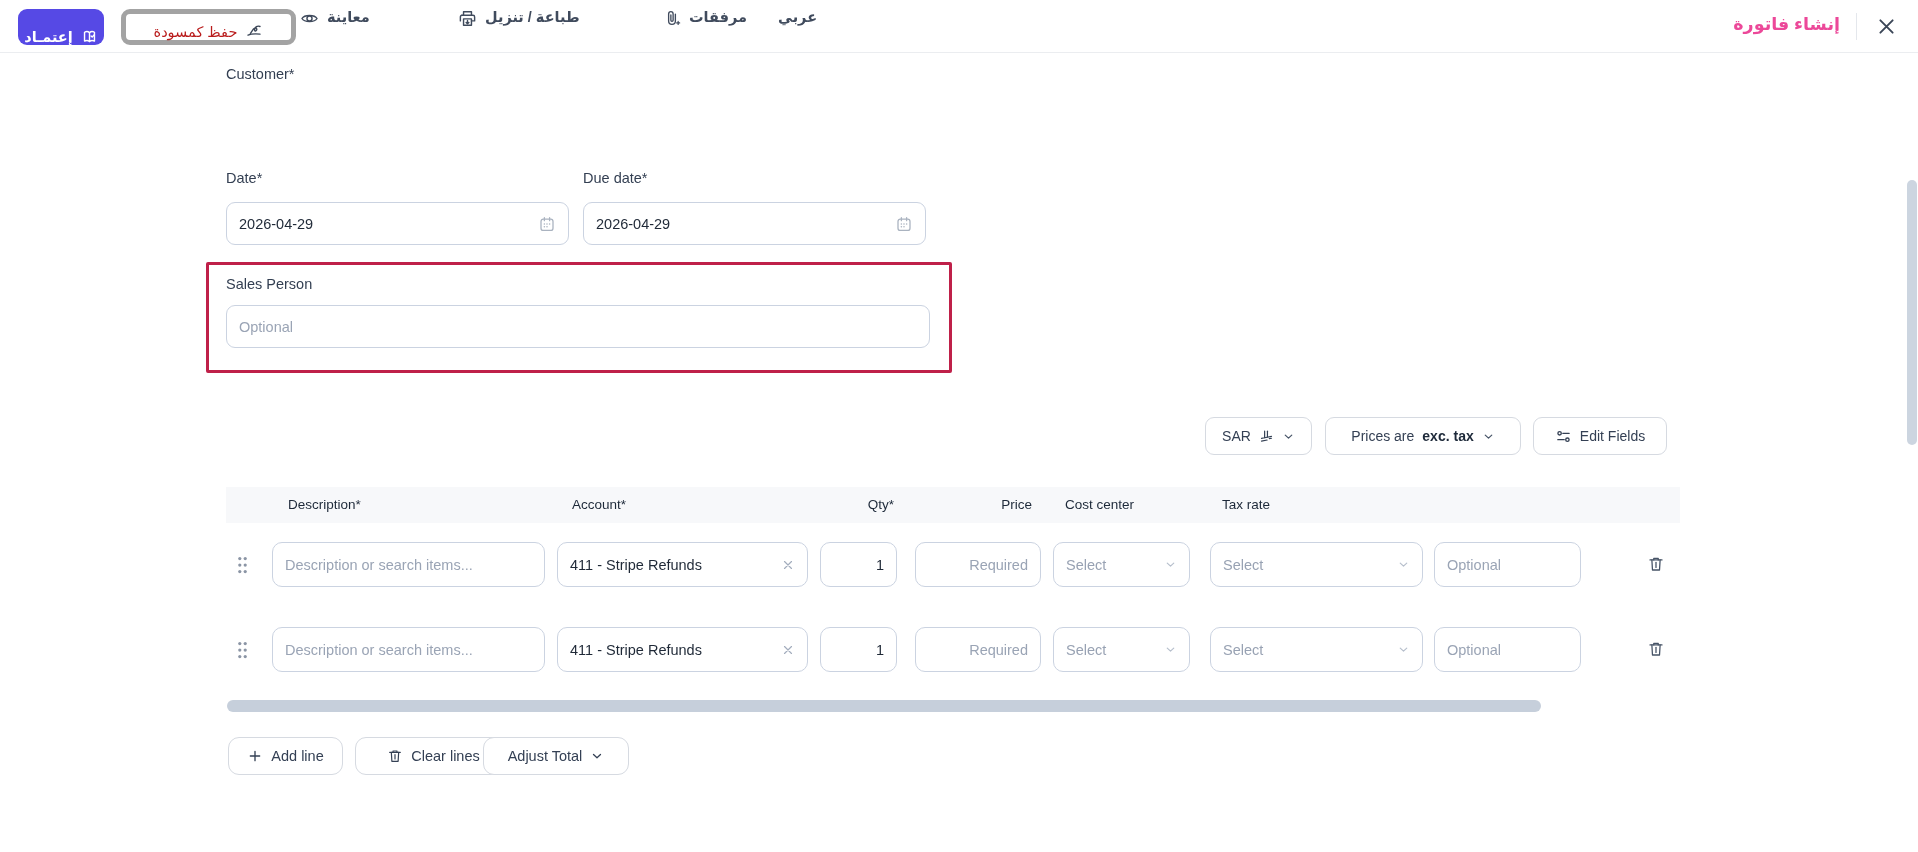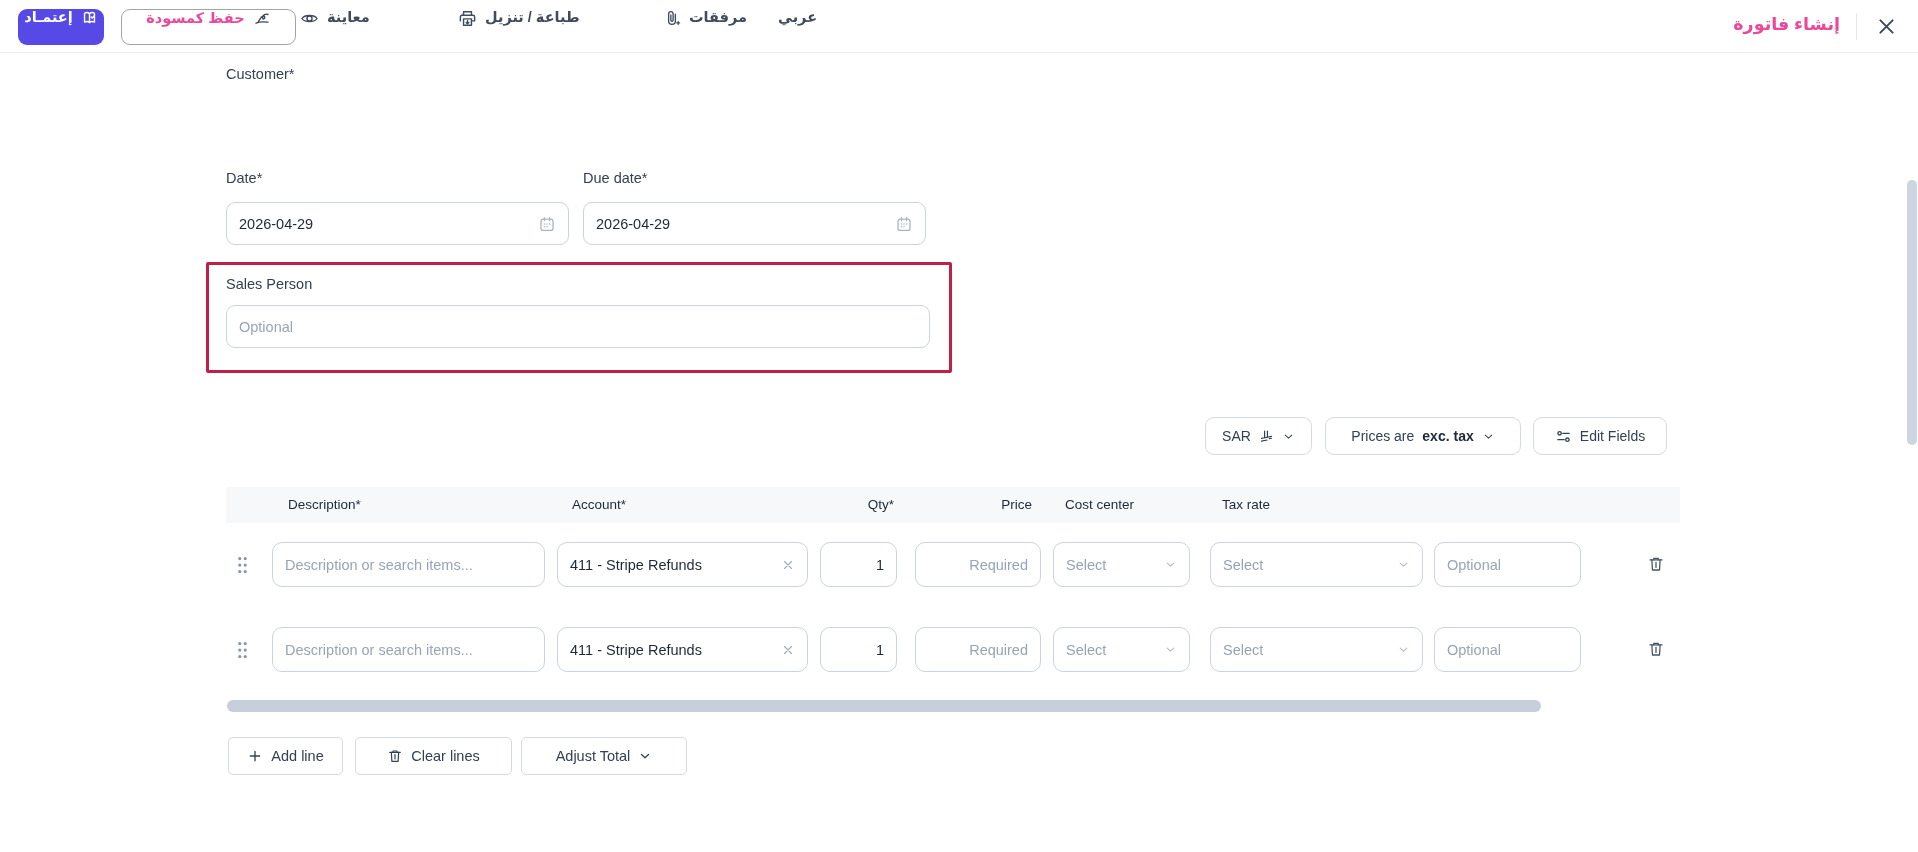--- a/index.html
+++ b/index.html
@@ -2,23 +2,23 @@
 <html lang="en"><head>
 <meta charset="utf-8">
 <style>
   * { margin:0; padding:0; box-sizing:border-box; }
   html,body { background:#fff; }
   body { font-family:"Liberation Sans","DejaVu Sans",sans-serif; color:#364152; }
   .page { position:relative; width:1918px; height:852px; background:#fff; overflow:hidden; }
 
   
   .topbar { position:absolute; left:0; top:0; width:1918px; height:53px; background:#fff; border-bottom:1px solid #ebedf0; }
-  .btn { display:flex; align-items:flex-start; justify-content:center; gap:8px; height:36px; border-radius:9px; font-size:14.5px; cursor:pointer; }
+  .btn { display:flex; align-items:flex-end; justify-content:center; gap:8px; height:36px; border-radius:9px; font-size:14.5px; cursor:pointer; }
   .btn-primary { position:absolute; left:18px; top:9px; width:86px; background:#5649e5; color:#fff; font-weight:600; }
-  .btn-outline { position:absolute; left:121px; top:9px; width:175px; background:#fff; border:1px solid #a3a3a3; color:#ec4899; font-weight:700; }
+  .btn-outline { position:absolute; left:121px; top:9px; width:175px; background:#fff; border:5px solid #a3a3a3; color:#b91c1c; font-weight:400; }
   .menu-item { position:absolute; top:9px; height:36px; display:flex; align-items:flex-start; gap:8px; font-size:14.5px; color:#404b5d; font-weight:600; cursor:pointer; }
   .mi-preview { left:300px; }
   .mi-print { left:458px; }
   .mi-attach { left:663px; }
   .mi-lang { left:778px; }
   .drawer-title { position:absolute; right:78px; top:14px; font-size:17.5px; font-weight:700; color:#ec4899; }
   .title-divider { position:absolute; right:61px; top:13px; width:1px; height:27px; background:#e4e7ec; }
   .close-x { position:absolute; right:20px; top:14px; width:24px; height:24px; cursor:pointer; display:flex; align-items:center; justify-content:center; }
 
   
@@ -40,21 +40,21 @@
   input.raw { border:none; outline:none; width:100%; font-family:inherit; font-size:14.5px; color:#1f2937; background:transparent; }
   input.raw::placeholder { color:#9aa4b5; }
   input.ralign { text-align:right; }
   .grip { position:absolute; width:16px; height:24px; display:flex; align-items:center; cursor:grab; }
   .trash-btn { position:absolute; width:22px; height:24px; cursor:pointer; display:flex; align-items:center; justify-content:center; }
 
   .hscroll { position:absolute; left:227px; top:700px; width:1314px; height:12px; border-radius:6px; background:#c6cfdb; cursor:pointer; }
   .vscroll { position:absolute; left:1907px; top:180px; width:10px; height:265px; border-radius:5px; background:#ccd5e0; cursor:pointer; }
 
   
-  .ft-btn { position:absolute; top:737px; height:38px; background:#fff; border:1px solid #d6dae1; border-radius:5px; display:flex; align-items:center; justify-content:center; gap:8px; font-size:14.5px; color:#344054; cursor:pointer; }
+  .ft-btn { position:absolute; top:737px; height:38px; background:#fff; border:1px solid #d6dae1; border-radius:11px; display:flex; align-items:center; justify-content:center; gap:8px; font-size:14.5px; color:#344054; cursor:pointer; }
 
   svg { display:block; }
 </style>
 </head>
 <body>
 
 <div class="page">
 
   <div class="topbar">
 
@@ -338,21 +338,21 @@
       <svg width="16" height="16" viewBox="0 0 24 24" fill="none" stroke="#344054" stroke-width="1.8" stroke-linecap="round" stroke-linejoin="round">
         <path d="M4 6.5 H20"></path>
           <path d="M9 6.5 V4.5 H15 V6.5"></path>
         <path d="M6.5 6.5 L7.3 20 H16.7 L17.5 6.5"></path>
         <path d="M12 10 V16.5"></path>
       </svg>
     </span>
     <span>Clear lines</span>
   </div>
 
-  <div class="ft-btn" style="left:521px; width:166px;">
+  <div class="ft-btn" style="left:483px; width:146px;">
     <span>Adjust Total</span>
     <span>
       <svg width="14" height="14" viewBox="0 0 24 24" fill="none" stroke="#344054" stroke-width="2.2" stroke-linecap="round" stroke-linejoin="round">
           <path d="M6 9.5 L12 15 L18 9.5"></path>
         </svg>
     </span>
   </div>
 
 </div>
 

